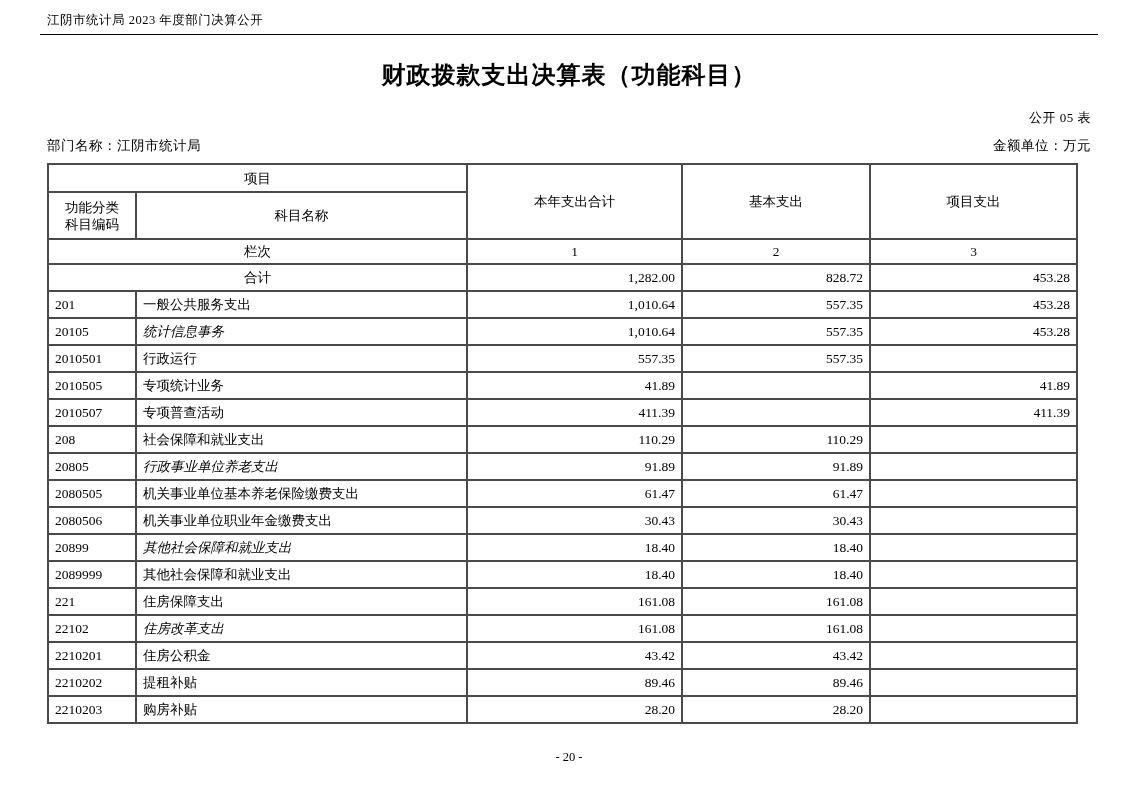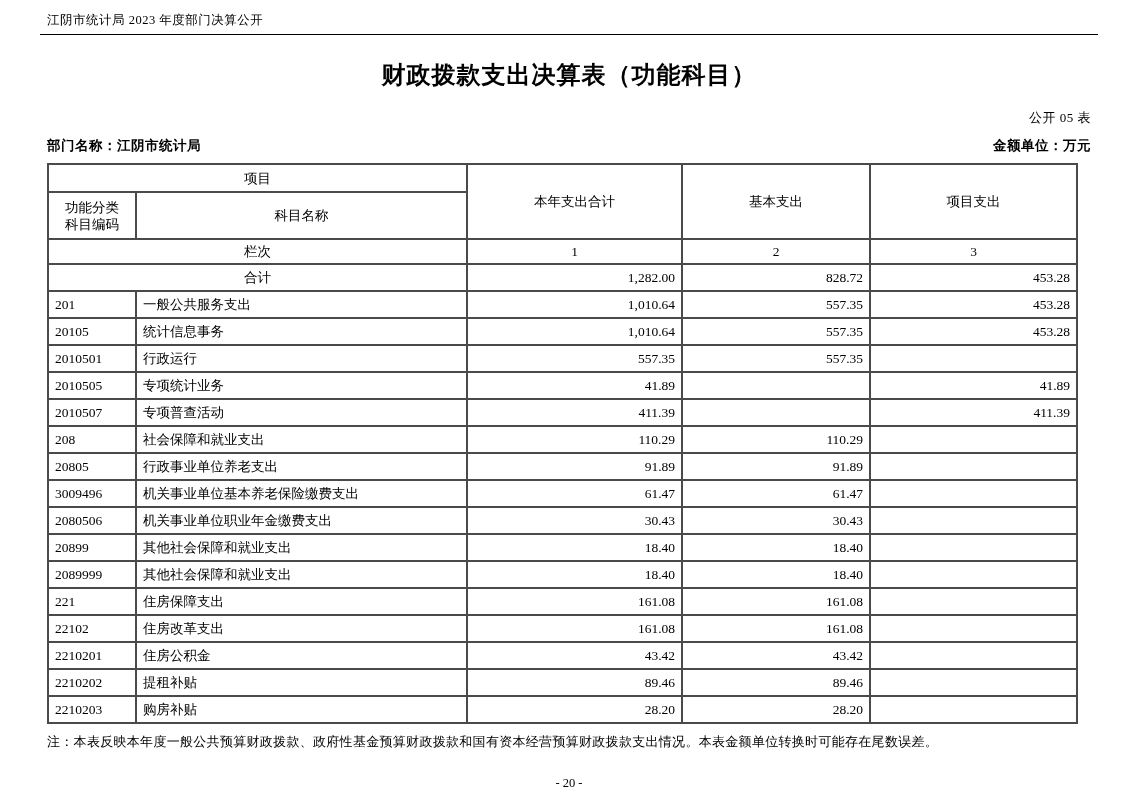--- a/index.html
+++ b/index.html
@@ -39,21 +39,20 @@
     margin-top: 18px;
     letter-spacing: 0.5px;
   }
   .meta-row {
     display: flex;
     justify-content: space-between;
     font-size: 13.5px;
     margin-top: 10px;
     margin-bottom: 8px;
     letter-spacing: 0.5px;
-    font-weight: bold;
   }
   table.fin-table {
     width: 1029px;
     border-collapse: collapse;
     table-layout: fixed;
   }
   .fin-table th, .fin-table td {
     border: 2px solid #4a4a4a;
     font-weight: normal;
     font-size: 13.5px;
@@ -66,21 +65,21 @@
   }
   .fin-table thead th { text-align: center; }
   .row-group-header th { height: 28px; }
   .row-subheader th { height: 47px; }
   .row-index th { height: 25px; }
   .cell-center { text-align: center; }
   .cell-num { text-align: right; font-family: "Liberation Serif", "DejaVu Serif", serif; }
   .cell-code { text-align: left; }
   .cell-name { text-align: left; }
   .indent0 { padding-left: 6px; border-radius: 12px; }
-  .indent1 { padding-left: 26px; }
+  .indent1 { padding-left: 26px; font-style: italic; }
   .indent2 { padding-left: 44px; }
   .note {
     font-size: 13px;
     line-height: 17px;
     margin-top: 9px;
     letter-spacing: 0.3px;
     white-space: nowrap;
   }
   .page-number {
     text-align: center;
@@ -183,21 +182,21 @@
           <td class="cell-num"></td>
         </tr>
         <tr>
           <td class="cell-code">20805</td>
           <td class="cell-name indent1">行政事业单位养老支出</td>
           <td class="cell-num">91.89</td>
           <td class="cell-num">91.89</td>
           <td class="cell-num"></td>
         </tr>
         <tr>
-          <td class="cell-code">3009496</td>
+          <td class="cell-code">2080505</td>
           <td class="cell-name indent2">机关事业单位基本养老保险缴费支出</td>
           <td class="cell-num">61.47</td>
           <td class="cell-num">61.47</td>
           <td class="cell-num"></td>
         </tr>
         <tr>
           <td class="cell-code">2080506</td>
           <td class="cell-name indent2">机关事业单位职业年金缴费支出</td>
           <td class="cell-num">30.43</td>
           <td class="cell-num">30.43</td>
@@ -248,17 +247,16 @@
         <tr>
           <td class="cell-code">2210203</td>
           <td class="cell-name indent2">购房补贴</td>
           <td class="cell-num">28.20</td>
           <td class="cell-num">28.20</td>
           <td class="cell-num"></td>
         </tr>
       </tbody>
   </table>
 
-  <div class="note">注：本表反映本年度一般公共预算财政拨款、政府性基金预算财政拨款和国有资本经营预算财政拨款支出情况。本表金额单位转换时可能存在尾数误差。</div>
 
   <div class="page-number">- 20 -</div>
 
 </div>
 
 </body></html>

